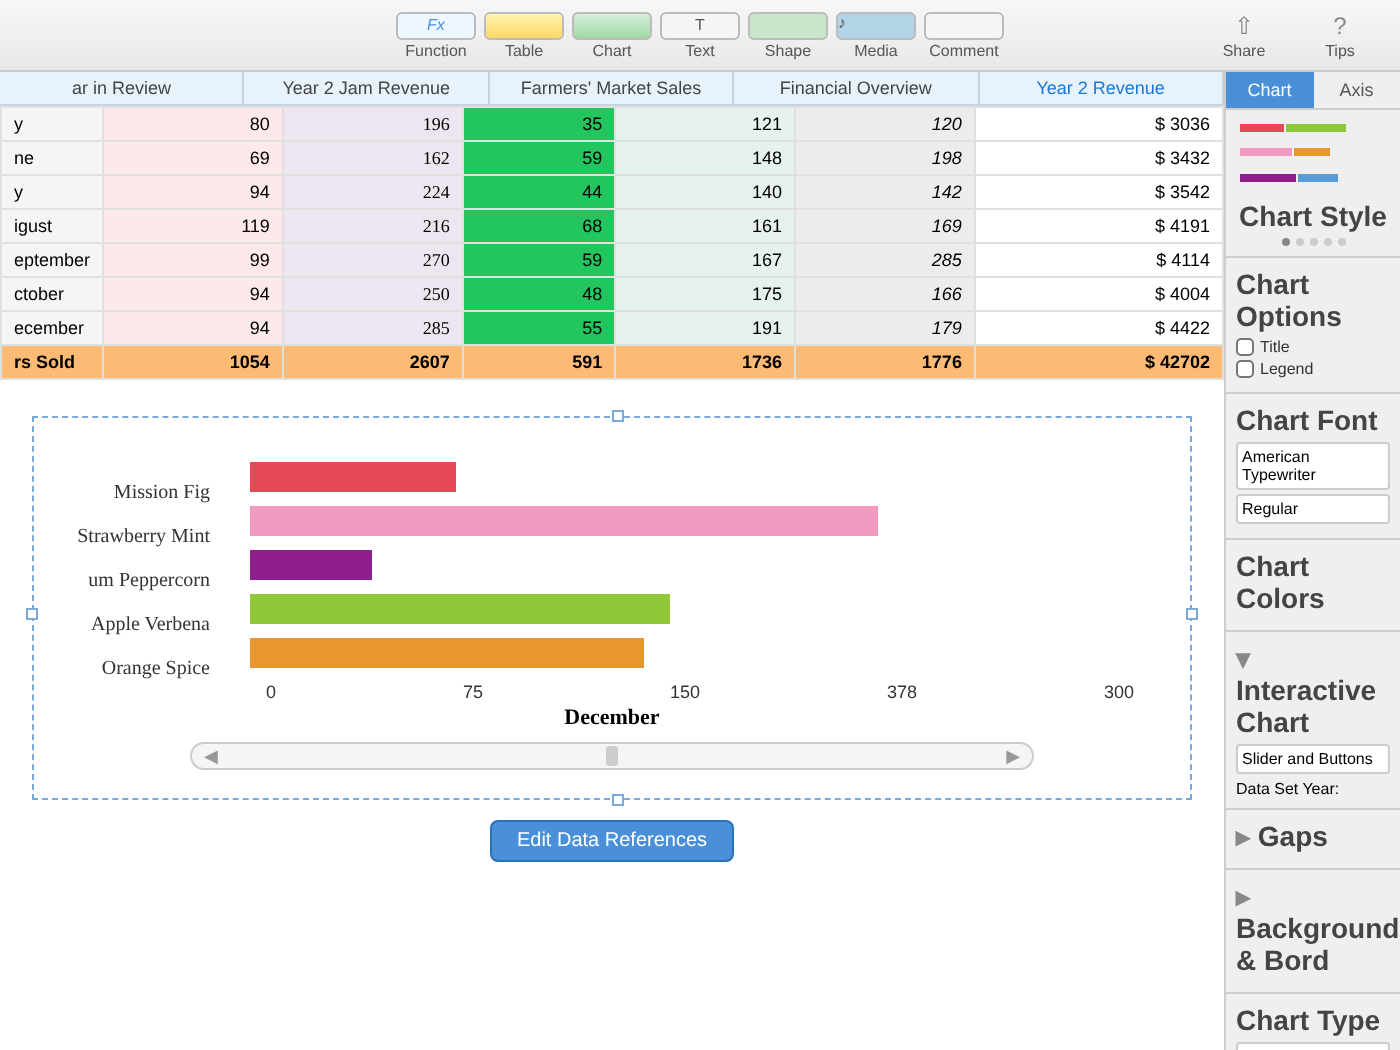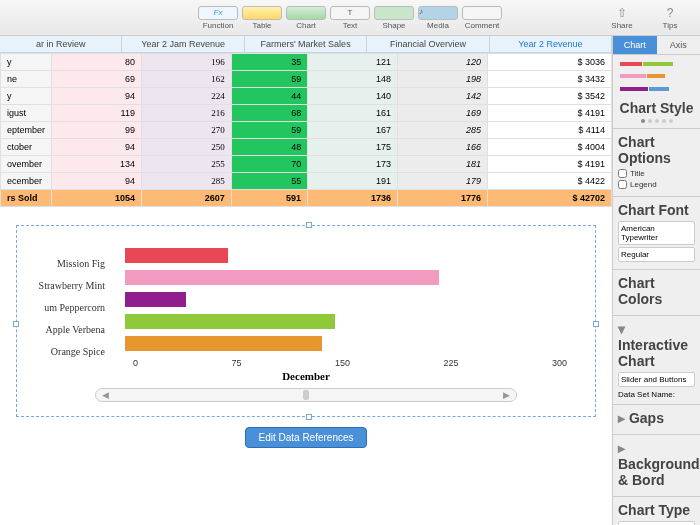--- a/index.html
+++ b/index.html
@@ -175,29 +175,20 @@
           <tr>
             <td class="rowhead">ctober</td>
             <td class="c1">94</td>
             <td class="c2">250</td>
             <td class="c3">48</td>
             <td class="c4">175</td>
             <td class="c5">166</td>
             <td class="">$ 4004</td>
           </tr>
           <tr>
-            <td class="rowhead">ovember</td>
-            <td class="c1">134</td>
-            <td class="c2">255</td>
-            <td class="c3">70</td>
-            <td class="c4">173</td>
-            <td class="c5">181</td>
-            <td class="">$ 4191</td>
-          </tr>
-          <tr>
             <td class="rowhead">ecember</td>
             <td class="c1">94</td>
             <td class="c2">285</td>
             <td class="c3">55</td>
             <td class="c4">191</td>
             <td class="c5">179</td>
             <td class="">$ 4422</td>
           </tr>
           <tr class="total">
             <td class="rowhead">rs Sold</td>
@@ -235,21 +226,21 @@
           </div>
           <div class="chart-row">
             <div class="chart-label">Orange Spice</div>
             <div class="chart-bar bar5" style="width: 196.9px;"></div>
           </div>
         </div>
       <div class="axis">
         <span>0</span>
         <span>75</span>
         <span>150</span>
-        <span>225</span>
+        <span>378</span>
         <span>300</span>
       </div>
       <div class="chart-title">December</div>
       <div class="slider">
         <span class="slider-arrow">◀</span>
         <span class="slider-knob"></span>
         <span class="slider-arrow">▶</span>
       </div>
     </div>
 
@@ -294,21 +285,21 @@
       <div class="side-sec-title">Chart Font</div>
       <div class="select-box">American Typewriter</div>
       <div class="select-box">Regular</div>
     </div>
     <div class="side-sec">
       <div class="side-sec-title">Chart Colors</div>
     </div>
     <div class="side-sec">
       <div class="side-sec-title disclose open">Interactive Chart</div>
       <div class="select-box">Slider and Buttons</div>
-      <div style="font-size:8px;margin-top:3px">Data Set Name:</div>
+      <div style="font-size:8px;margin-top:3px">Data Set Year:</div>
     </div>
     <div class="side-sec">
       <div class="side-sec-title disclose">Gaps</div>
     </div>
     <div class="side-sec">
       <div class="side-sec-title disclose">Background &amp; Bord</div>
     </div>
     <div class="side-sec">
       <div class="side-sec-title">Chart Type</div>
       <div class="select-box">Interactive Bar</div>

